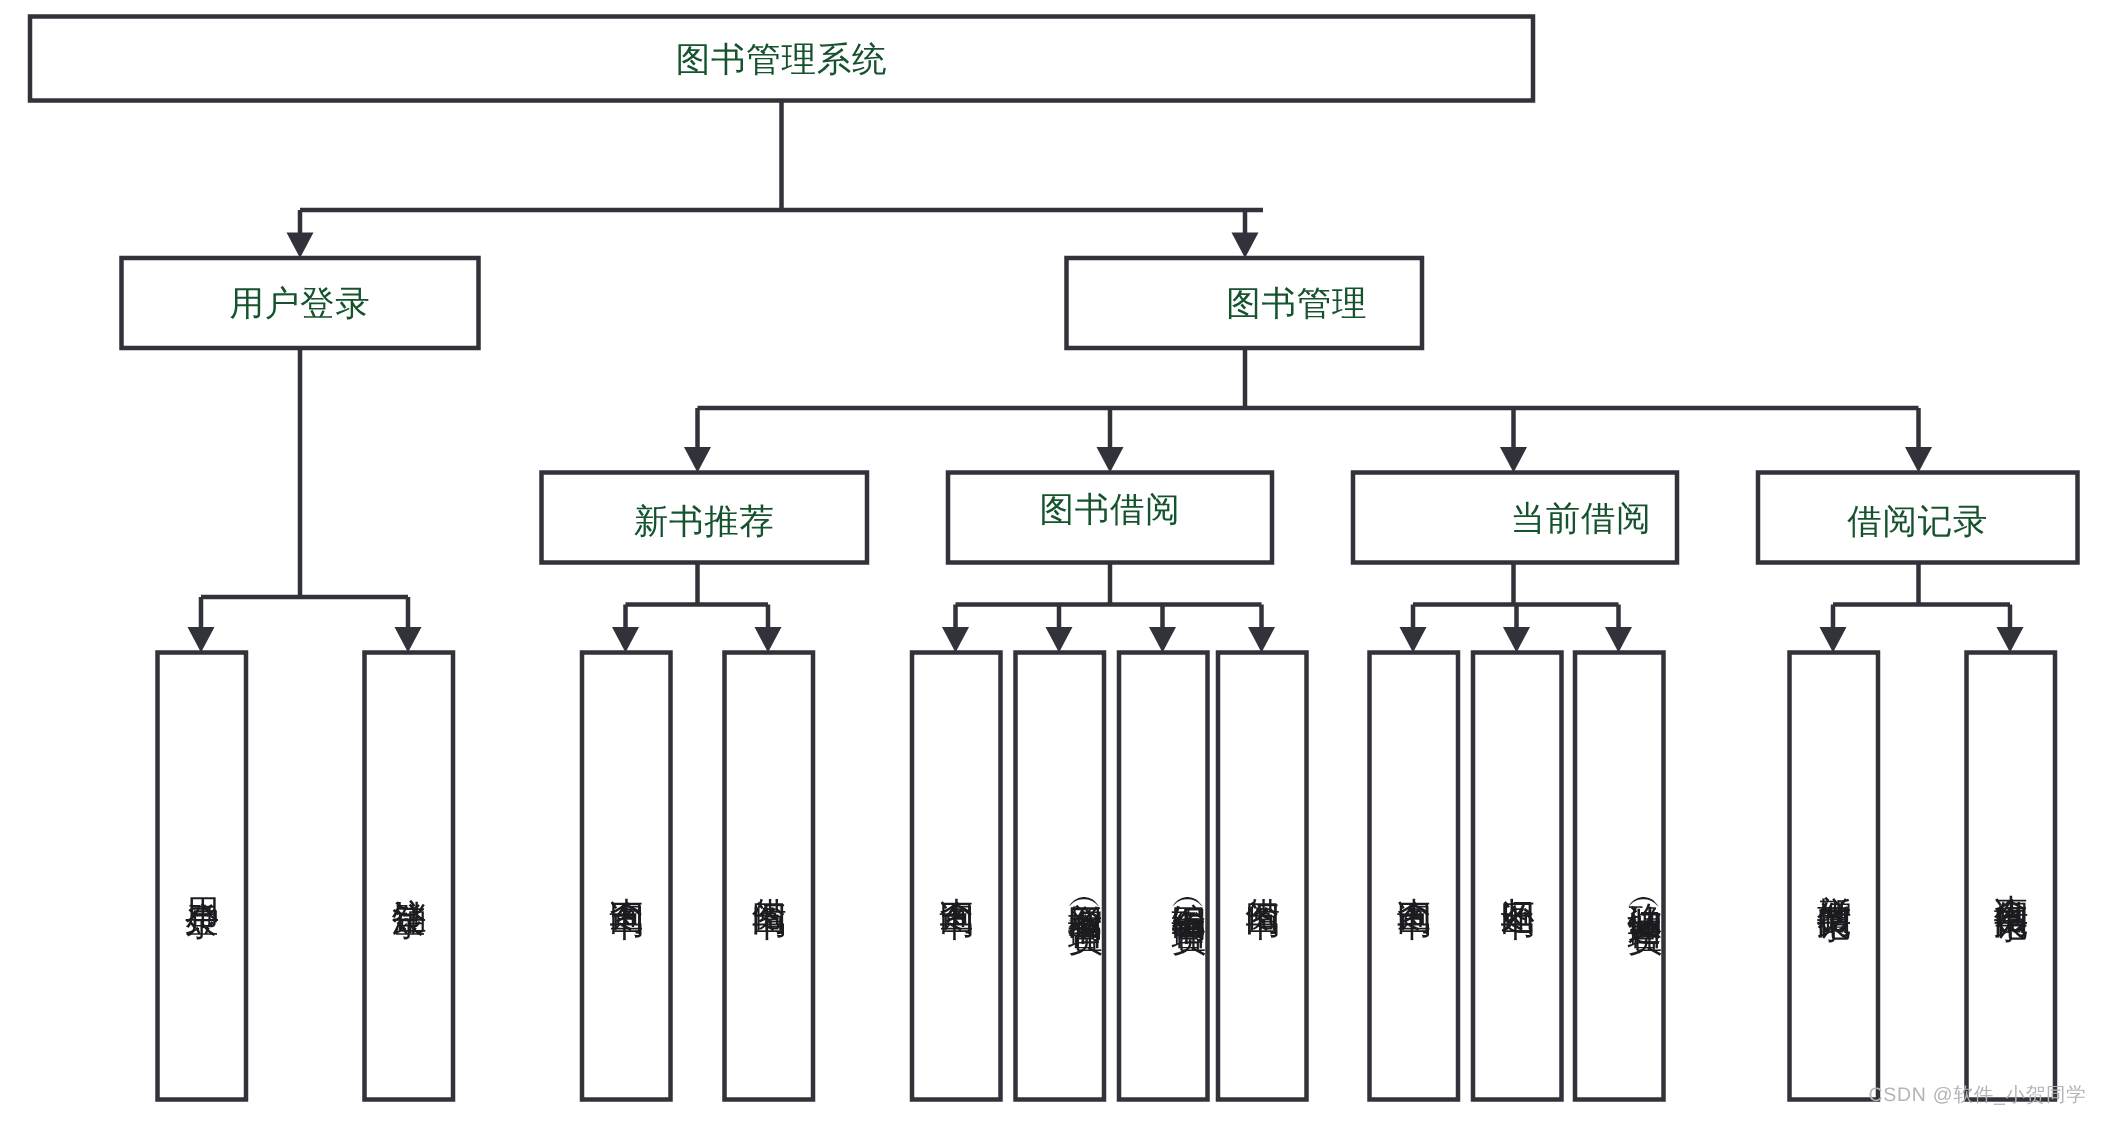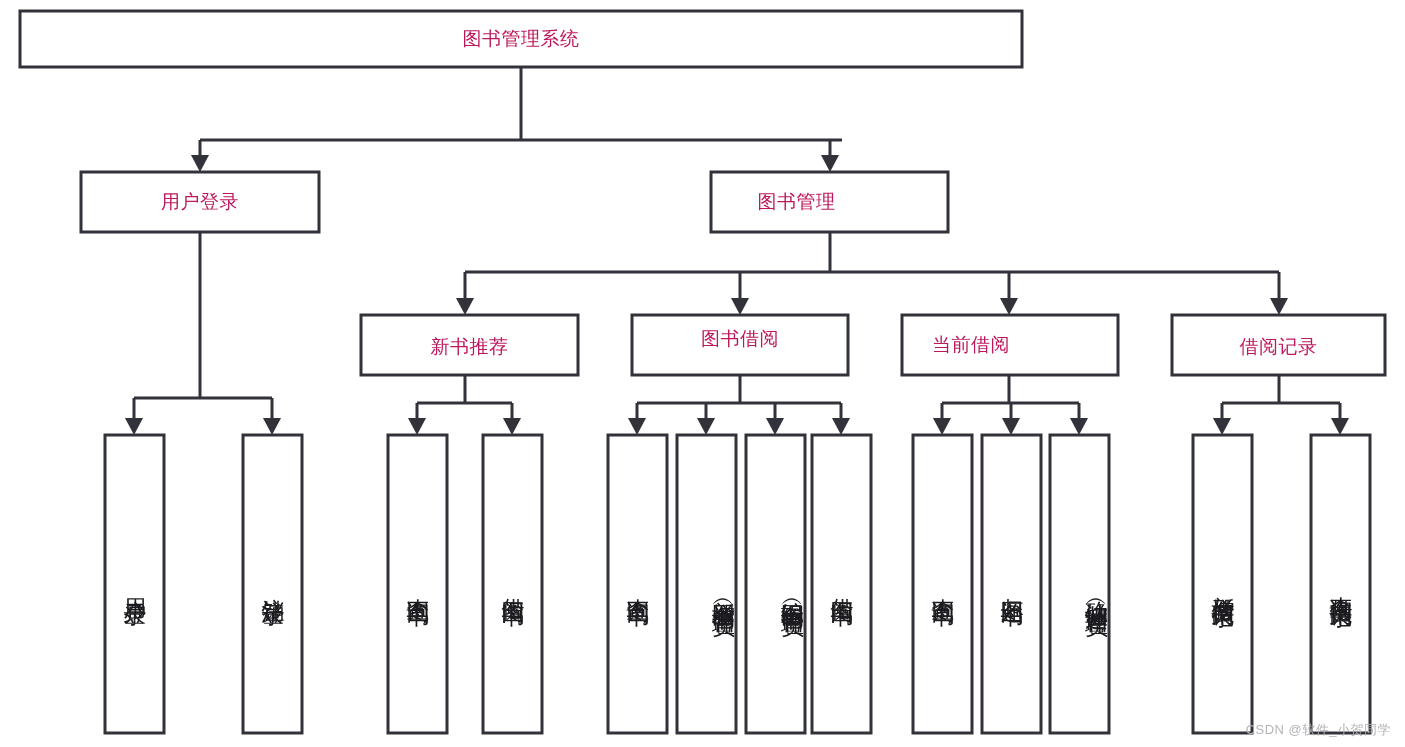--- a/index.html
+++ b/index.html
@@ -40,22 +40,22 @@
   }
   .arrow-head {
     fill: #32323a;
     stroke: none;
   }
   .node-label-h {
     position: absolute;
     display: flex;
     align-items: center;
     justify-content: center;
-    color: #be185d;
-    font-size: 19px;
+    color: #14532d;
+    font-size: 23px;
     letter-spacing: 0.5px;
     white-space: nowrap;
     font-family: "Liberation Sans", "DejaVu Sans", sans-serif;
   }
   .node-label-v {
     position: absolute;
     display: flex;
     align-items: flex-start;
     justify-content: center;
     color: #1c1c20;
@@ -186,25 +186,25 @@
     <rect class="node-rect" x="913" y="435" width="59" height="298"></rect>
     <rect class="node-rect" x="982" y="435" width="59" height="298"></rect>
     <rect class="node-rect" x="1050" y="435" width="59" height="298"></rect>
     <rect class="node-rect" x="1193" y="435" width="59" height="298"></rect>
     <rect class="node-rect" x="1311" y="435" width="59" height="298"></rect>
   </svg>
 
   <div class="node-label-h" style="left:20px; top:11px; width:1002px; height:56px;">图书管理系统</div>
 
   <div class="node-label-h" style="left:81px; top:172px; width:238px; height:60px;">用户登录</div>
-  <div class="node-label-h" style="left:678px; top:172px; width:237px; height:60px;">图书管理</div>
+  <div class="node-label-h" style="left:746px; top:172px; width:237px; height:60px;">图书管理</div>
 
   <div class="node-label-h" style="left:361px; top:317px; width:217px; height:60px;">新书推荐</div>
   <div class="node-label-h" style="left:632px; top:315px; width:216px; height:48px;">图书借阅</div>
-  <div class="node-label-h" style="left:863px; top:315px; width:216px; height:60px;">当前借阅</div>
+  <div class="node-label-h" style="left:946px; top:315px; width:216px; height:60px;">当前借阅</div>
   <div class="node-label-h" style="left:1172px; top:315px; width:213px; height:64px;">借阅记录</div>
 
   <div class="node-label-v" style="left: 105px; top: 435px; width: 59px; height: 298px; align-items: center; padding-top: 0px;">
       <span>用户登录</span>
     </div>
   <div class="node-label-v" style="left: 243px; top: 435px; width: 59px; height: 298px; align-items: center; padding-top: 0px;">
       <span>注销登录</span>
     </div>
   <div class="node-label-v" style="left: 388px; top: 435px; width: 59px; height: 298px; align-items: center; padding-top: 0px;">
       <span>查询图书</span>

